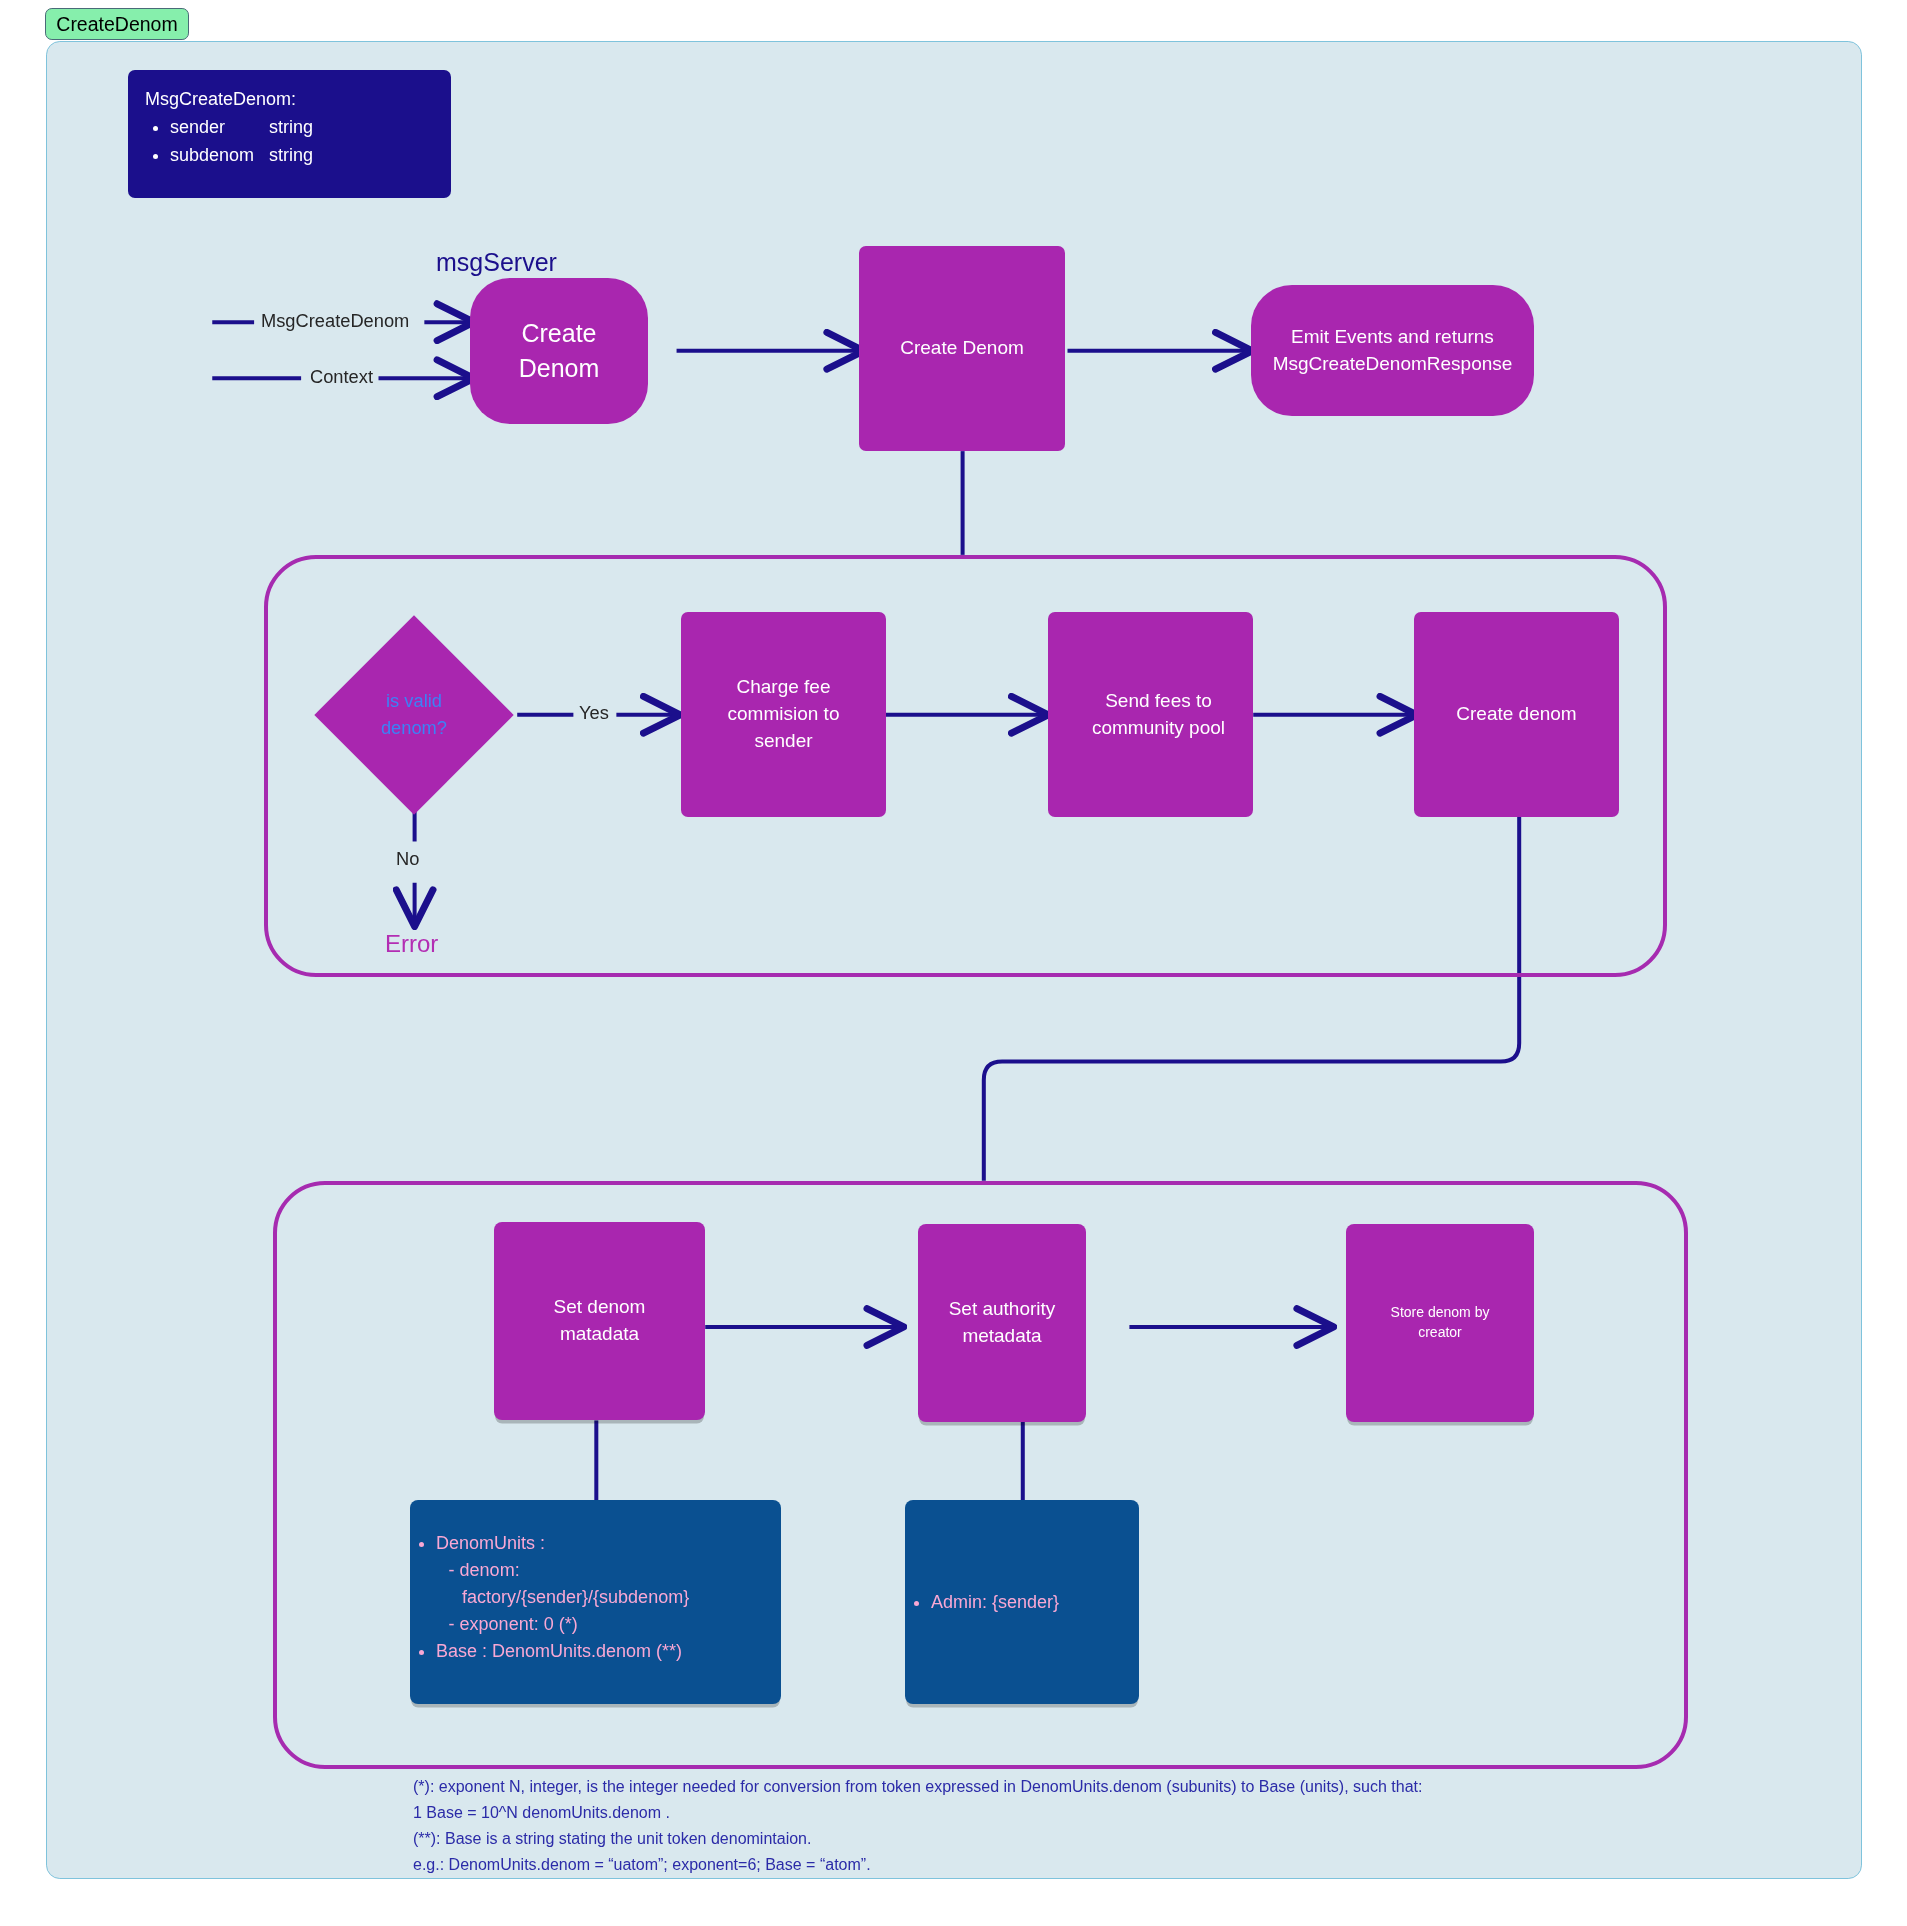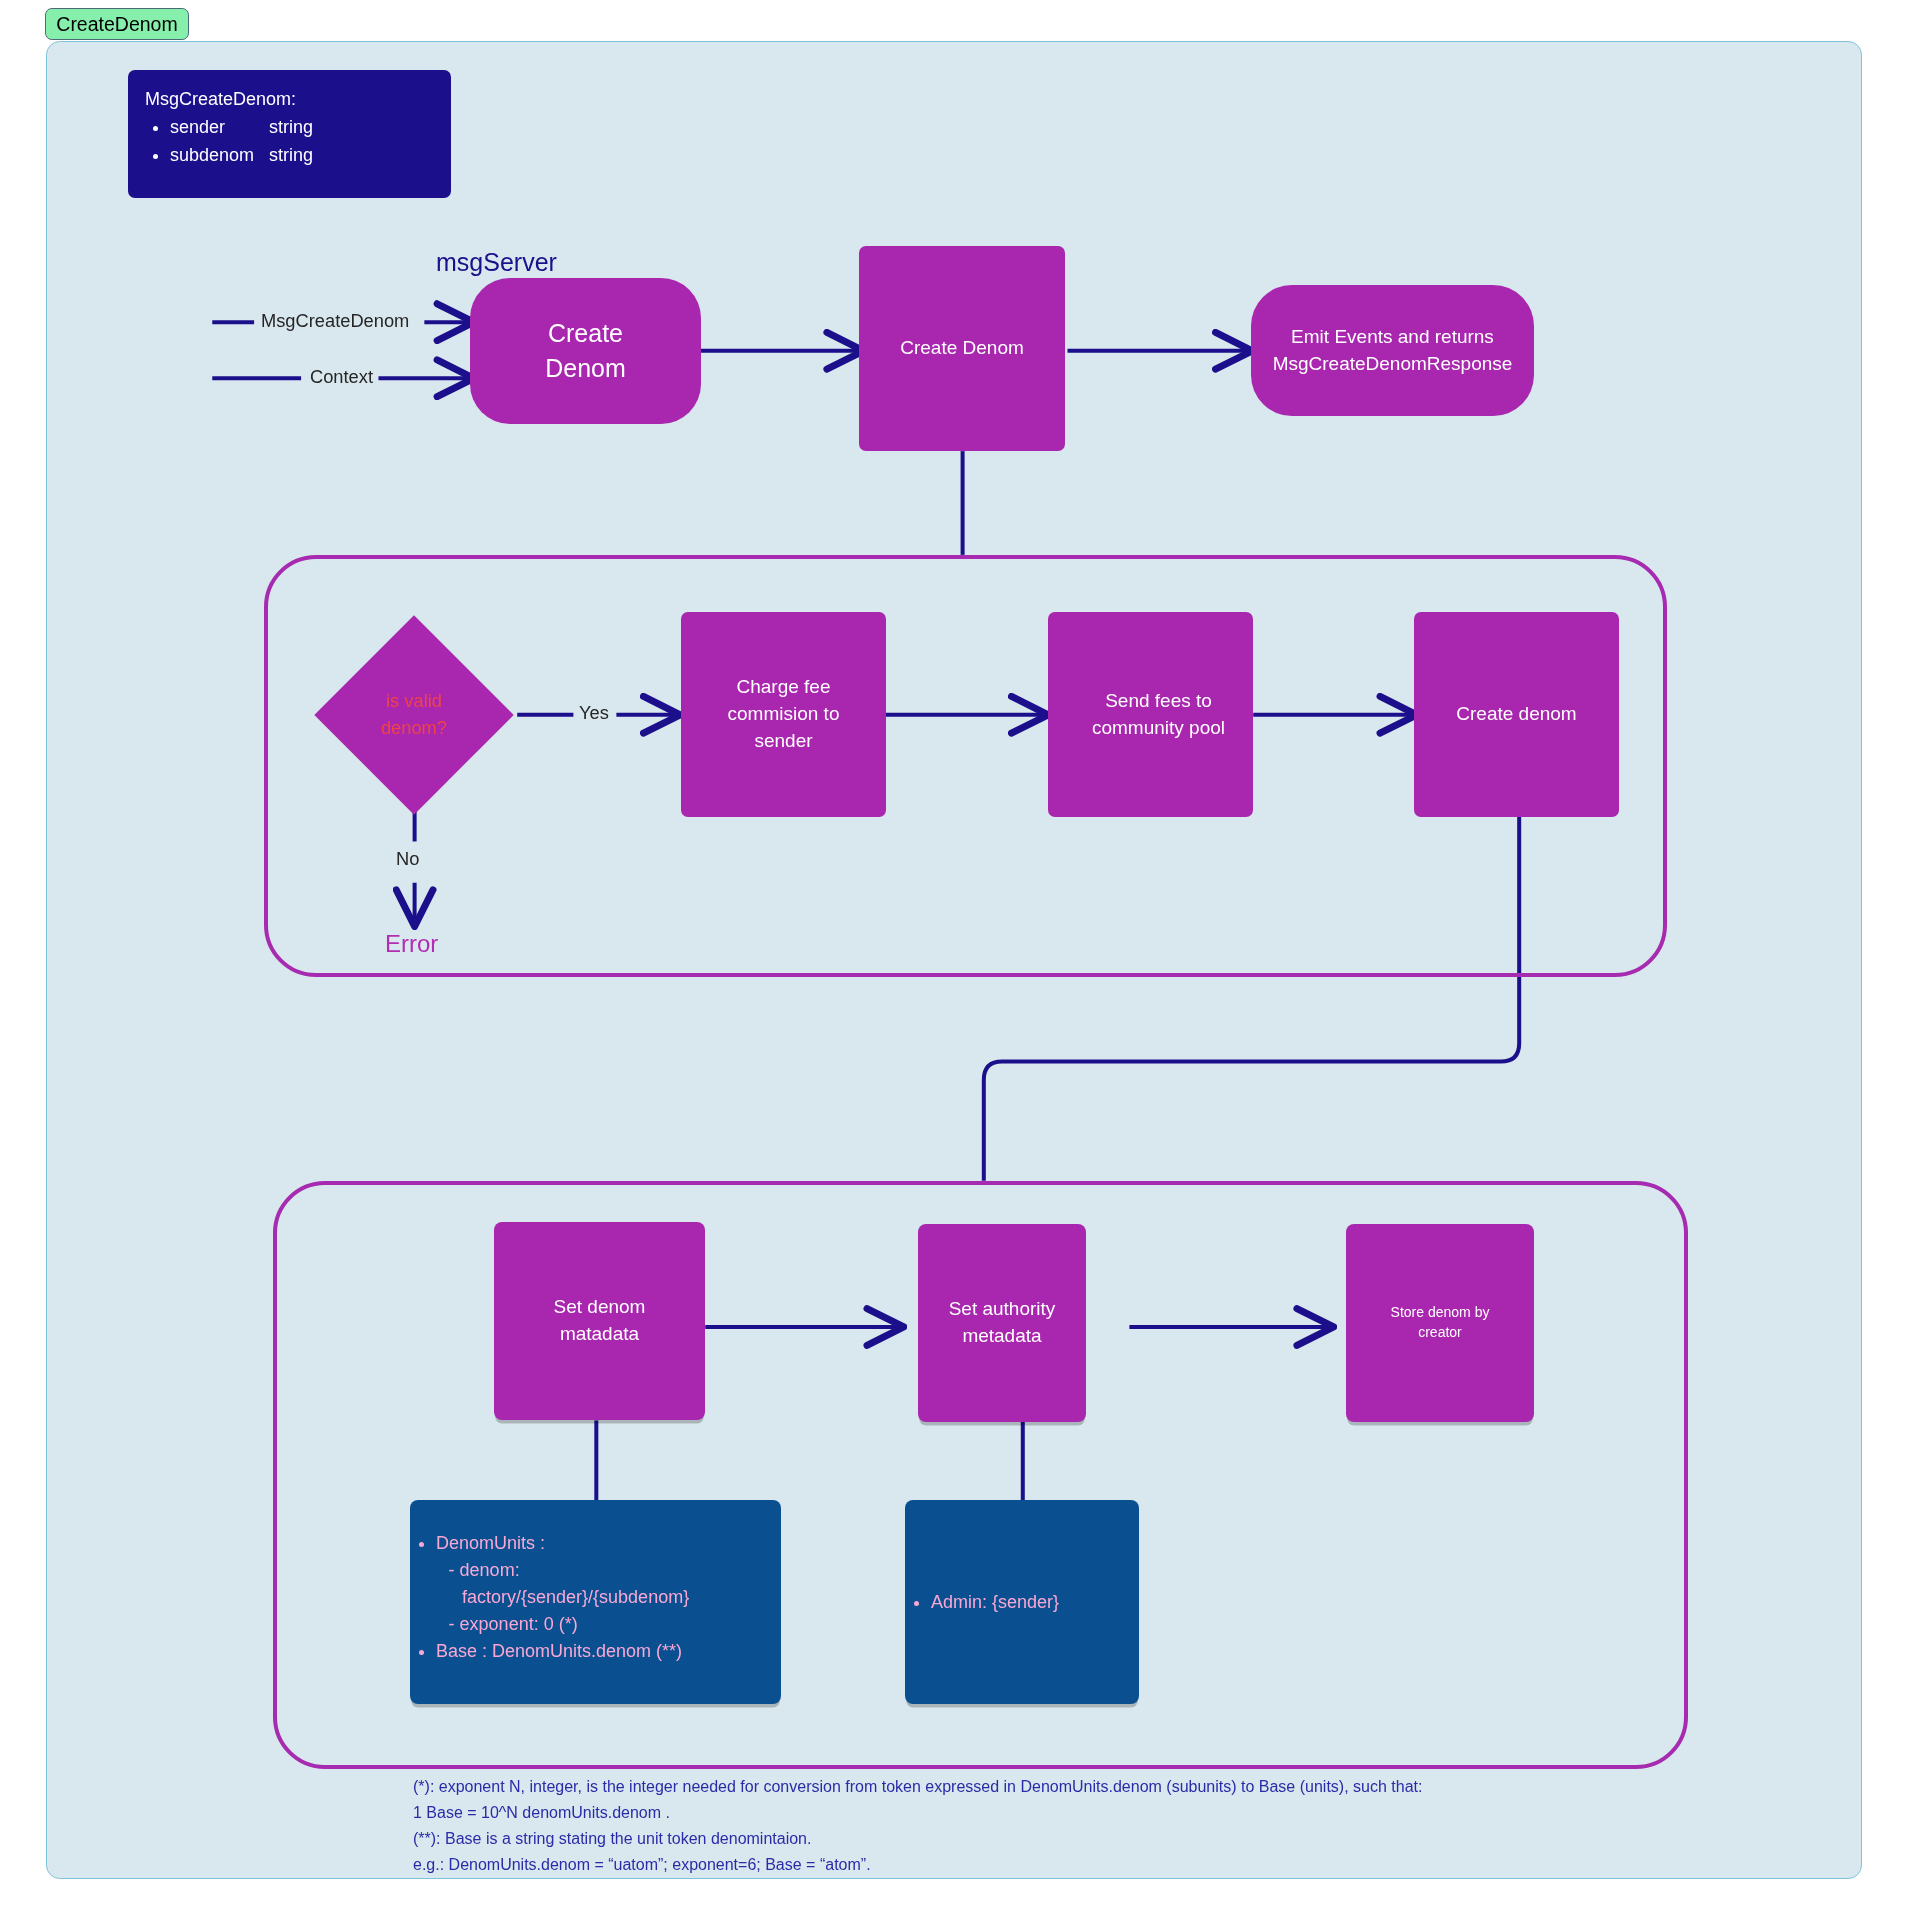--- a/index.html
+++ b/index.html
@@ -195,41 +195,41 @@
       <li><span class="fw-name">sender</span><span>string</span></li>
       <li><span class="fw-name">subdenom</span><span>string</span></li>
     </ul>
   </div>
 
   <div class="abs" id="msgserver-label" style="left:436px; top:248px;">msgServer</div>
 
   <div class="abs lbl" style="left:261px; top:310px;text-align:center;">MsgCreateDenom</div>
   <div class="abs lbl" style="left:310px; top:366px;">Context</div>
 
-  <div class="abs node node-round" style="left:470px; top:278px; width:231px; height:146px; font-size:25px;">
+  <div class="abs node node-round" style="left:470px; top:278px; width:178px; height:146px; font-size:25px;">
     <span style="white-space:pre-line;">Create
 Denom</span>
   </div>
 
   <div class="abs node node-rect" style="left:859px; top:246px; width:206px; height:205px; font-size:19px;">
     <span>Create Denom</span>
   </div>
 
   <div class="abs node node-round" style="left:1251px; top:285px; width:283px; height:131px; font-size:19px; border-radius:41px;">
     <span style="white-space:pre-line;">Emit Events and returns
 MsgCreateDenomResponse</span>
   </div>
 
   <div class="abs group-box" style="left:264px; top:555px; width:1403px; height:422px;"></div>
 
   <div class="abs" style="left:312px; top:613px; width:204px; height:204px;">
     <svg width="204" height="204" viewBox="0 0 356 356" style="position:absolute;left:0;top:0;">
       <polygon points="178,4 352,178 178,352 4,178" fill="#A926AF"></polygon>
     </svg>
-    <div style="position:absolute;left:0;top:0;width:204px;height:204px;display:flex;align-items:center;justify-content:center;text-align:center;color:#ef4444;font-size:18.3px;line-height:1.45;white-space:pre-line;">is valid
+    <div style="position:absolute;left:0;top:0;width:204px;height:204px;display:flex;align-items:center;justify-content:center;text-align:center;color:#3b82f6;font-size:18.3px;line-height:1.45;white-space:pre-line;">is valid
 denom?</div>
   </div>
 
   <div class="abs lbl" style="left:579px; top:702px;">Yes</div>
 
   <div class="abs lbl" style="left:396px; top:848px;">No</div>
 
   <div class="abs" id="error-label" style="left:385px; top:930px;">Error</div>
 
   <div class="abs node node-rect" style="left:681px; top:612px; width:205px; height:205px; font-size:19px;">

